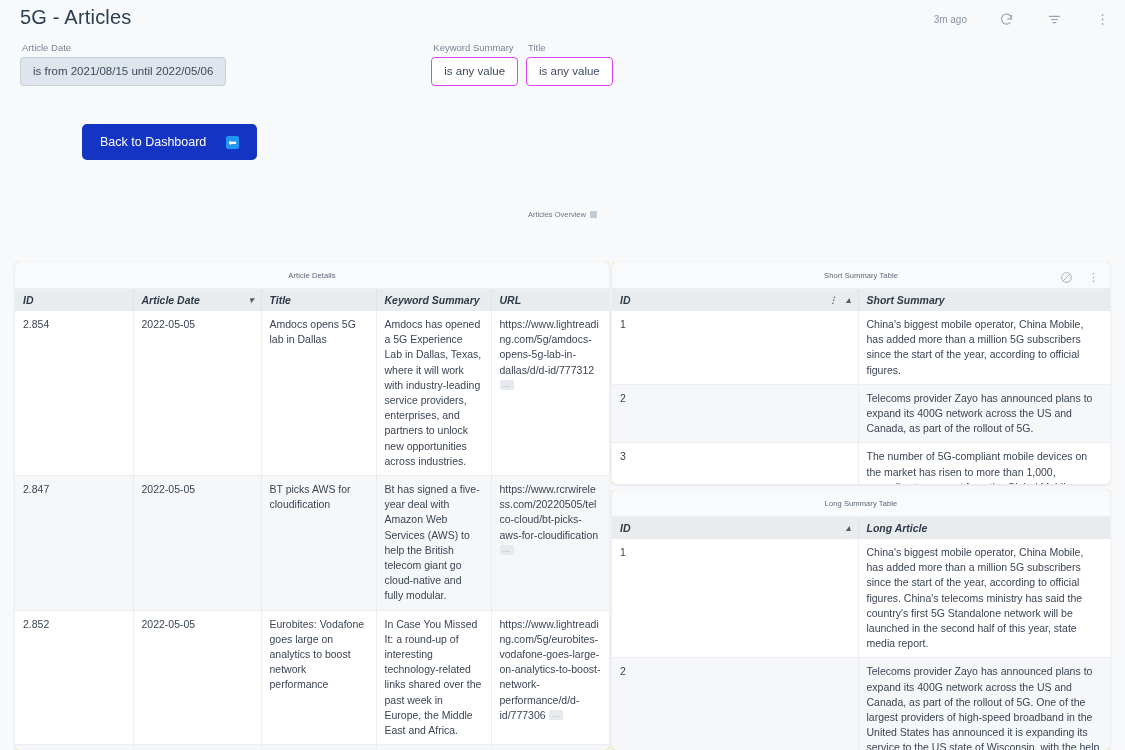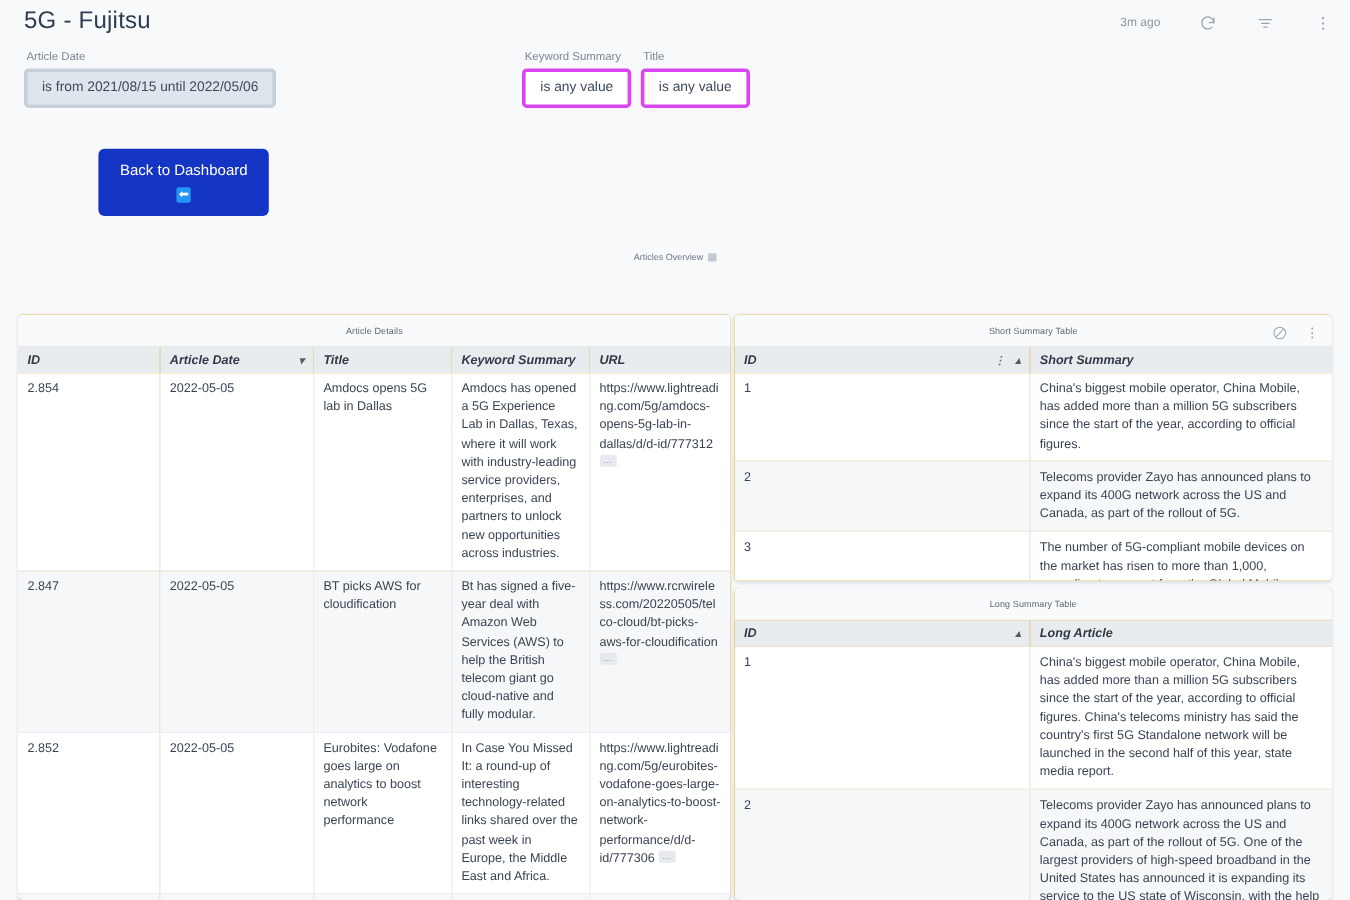--- a/index.html
+++ b/index.html
@@ -27,34 +27,34 @@
     width: 18px; height: 18px; display: flex; align-items: center;
     justify-content: center; color: #9aa4b2; cursor: pointer;
   }
   .icon-btn svg { display: block; }
 
   
   .filters { position: absolute; left: 20px; top: 42px; display: flex; gap: 0; }
   .filter { margin-right: 8px; }
   .filter-label { font-size: 9.5px; color: #7b8694; margin-bottom: 4px; padding-left: 2px; }
   .filter-box {
-    border: 3px solid #d946ef; border-radius: 4px; background: #ffffff;
+    border: 1px solid #d946ef; border-radius: 4px; background: #ffffff;
     font-size: 11.5px; color: #3d4a5c; padding: 7px 12px; white-space: nowrap;
     cursor: pointer; line-height: 1.1;
   }
   .filter-box.active { background: #dfe5ec; border-color: #c6cfda; }
   .f-date { margin-right: 9px; }
   .f-kw { margin-left: 196px; }
 
   
   .back-btn {
     position: absolute; left: 82px; top: 124px;
     background: #1434c4; color: #ffffff; border: none; border-radius: 5px;
     padding: 11px 18px; font-size: 12.5px; font-family: "Liberation Sans", sans-serif;
-    cursor: pointer; display: flex; align-items: center; gap: 7px; flex-direction: column;
+    cursor: pointer; display: flex; align-items: center; gap: 20px;
   }
   .back-arrow {
     display: inline-block; background: #2196f3; color: #fff; font-size: 10px;
     line-height: 11px; padding: 1px 2px; border-radius: 2px;
   }
 
   
   .overview-caption {
     position: absolute; left: 0; right: 0; top: 210px;
     text-align: center; font-size: 7.5px; color: #6b7686;
@@ -104,21 +104,21 @@
   #panel-short-summary  { left: 612px; top: 262px; width: 498px; height: 222px; }
   #panel-long-summary   { left: 612px; top: 490px; width: 498px; height: 260px; }
 
   .clip { overflow: hidden; height: calc(100% - 27px); }
 </style>
 </head>
 <body>
 
 <div class="page">
 
-  <div class="page-title">5G - Fujitsu</div>
+  <div class="page-title">5G - Articles</div>
 
   <div class="header-tools">
     <span class="ago-label">3m ago</span>
     <span class="icon-btn">
       <svg width="15" height="15" viewBox="0 0 24 24" fill="none" stroke="currentColor" stroke-width="1.8" stroke-linecap="round">
         <path d="M20 11a8 8 0 1 0-2.3 6"></path>
           <polyline points="20 5 20 11 14 11"></polyline>
       </svg>
     </span>
     <span class="icon-btn">

